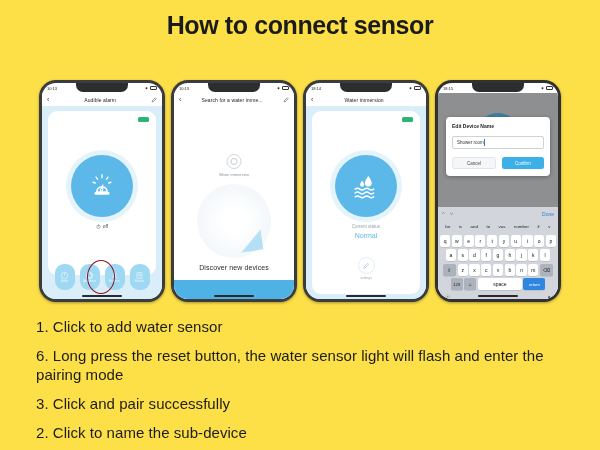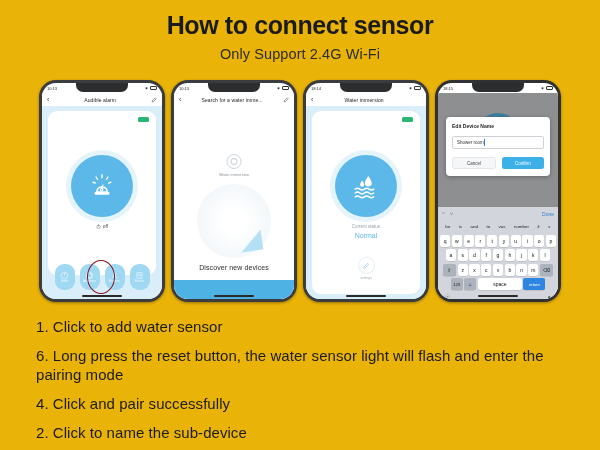--- a/index.html
+++ b/index.html
@@ -2,21 +2,21 @@
 <html><head>
 <meta charset="utf-8">
 <style>
   * { box-sizing: border-box; margin: 0; padding: 0; }
   html, body {
     width: 600px; height: 450px;
     background: #eaeaea;
     font-family: "Liberation Sans", sans-serif;
     overflow: hidden;
   }
-  #root { position: relative; width: 600px; height: 450px; background: #eab308; }
+  #root { position: relative; width: 600px; height: 450px; background: #fde047; }
 
   
   .hdr { text-align: center; padding-top: 12px; }
   .hdr-title {
     font-size: 25px; font-weight: bold; color: #1b1b1b;
     letter-spacing: -0.4px; line-height: 1.1;
   }
   .hdr-sub {
     font-size: 14.5px; color: #2c2c2c; margin-top: 6px; letter-spacing: 0.1px;
   }
@@ -238,21 +238,20 @@
     letter-spacing: .05px;
   }
 </style>
 </head>
 <body>
 
 <div id="root">
 
   <div class="hdr">
     <div class="hdr-title">How to connect sensor</div>
-    <div class="hdr-sub">Only Support 2.4G Wi-Fi</div>
   </div>
 
   <div class="phones">
 
     <div class="phone p1">
       <div class="phone-inner">
         <div class="notch"></div>
         <div class="statusbar">
           <span>10:13</span>
           <span class="sb-ic">
@@ -508,17 +507,17 @@
         </div>
         <div class="home-ind"></div>
       </div>
     </div>
 
   </div>
 
   <div class="steps">
     <div class="step">1. Click to add water sensor</div>
     <div class="step">6. Long press the reset button, the water sensor light will flash and enter the pairing mode</div>
-    <div class="step">4. Click and pair successfully</div>
+    <div class="step">3. Click and pair successfully</div>
     <div class="step">2. Click  to name the sub-device</div>
   </div>
 
 </div>
 
 </body></html>

